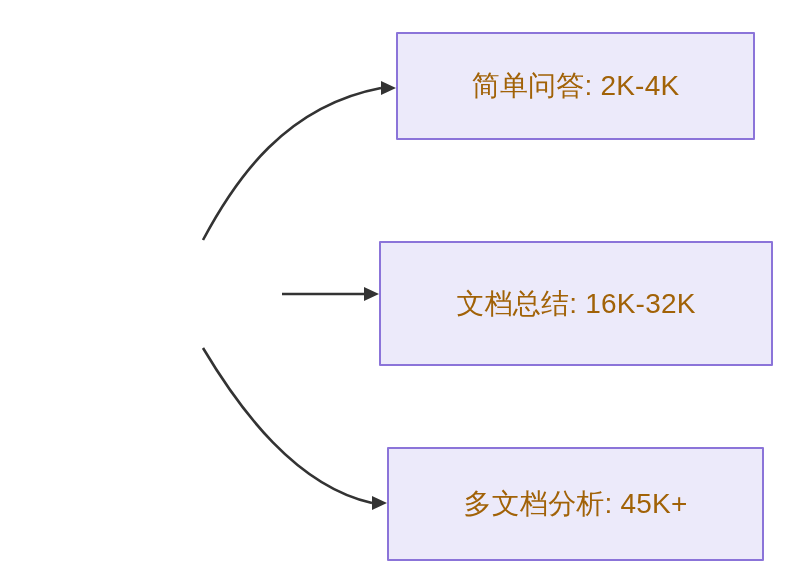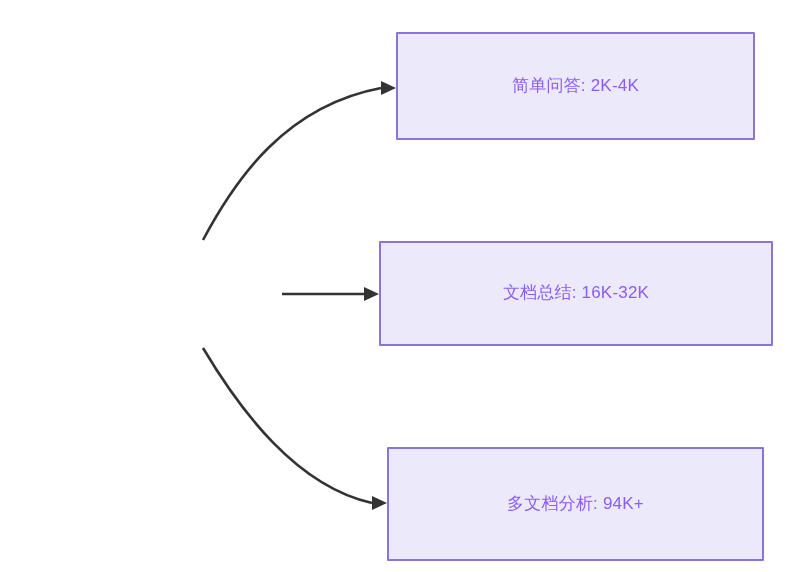--- a/index.html
+++ b/index.html
@@ -28,43 +28,43 @@
     position: absolute;
     box-sizing: border-box;
     background: #ECEAFA;
     border: 2px solid #8B74D9;
     border-radius: 1px;
     display: flex;
     align-items: center;
     justify-content: center;
   }
   .node-label {
-    color: #8b5cf6;
-    font-size: 17px;
+    color: #a16207;
+    font-size: 28px;
     line-height: 1.2;
     white-space: nowrap;
     letter-spacing: 0.2px;
   }
   #node-root {
     left: 31px;
     top: 240px;
     width: 251px;
     height: 108px;
   }
   #node-simple-qa {
     left: 396px;
     top: 32px;
     width: 359px;
     height: 108px;
   }
   #node-doc-summary {
     left: 379px;
     top: 241px;
     width: 394px;
-    height: 105px;
+    height: 125px;
   }
   #node-multi-doc {
     left: 387px;
     top: 447px;
     width: 377px;
     height: 114px;
   }
   .edge-path {
     fill: none;
     stroke: #333333;
@@ -102,16 +102,16 @@
 
   <div class="node" id="node-simple-qa">
     <span class="node-label">简单问答: 2K-4K</span>
   </div>
 
   <div class="node" id="node-doc-summary">
     <span class="node-label">文档总结: 16K-32K</span>
   </div>
 
   <div class="node" id="node-multi-doc">
-    <span class="node-label">多文档分析: 94K+</span>
+    <span class="node-label">多文档分析: 45K+</span>
   </div>
 
 </div>
 
 </body></html>

